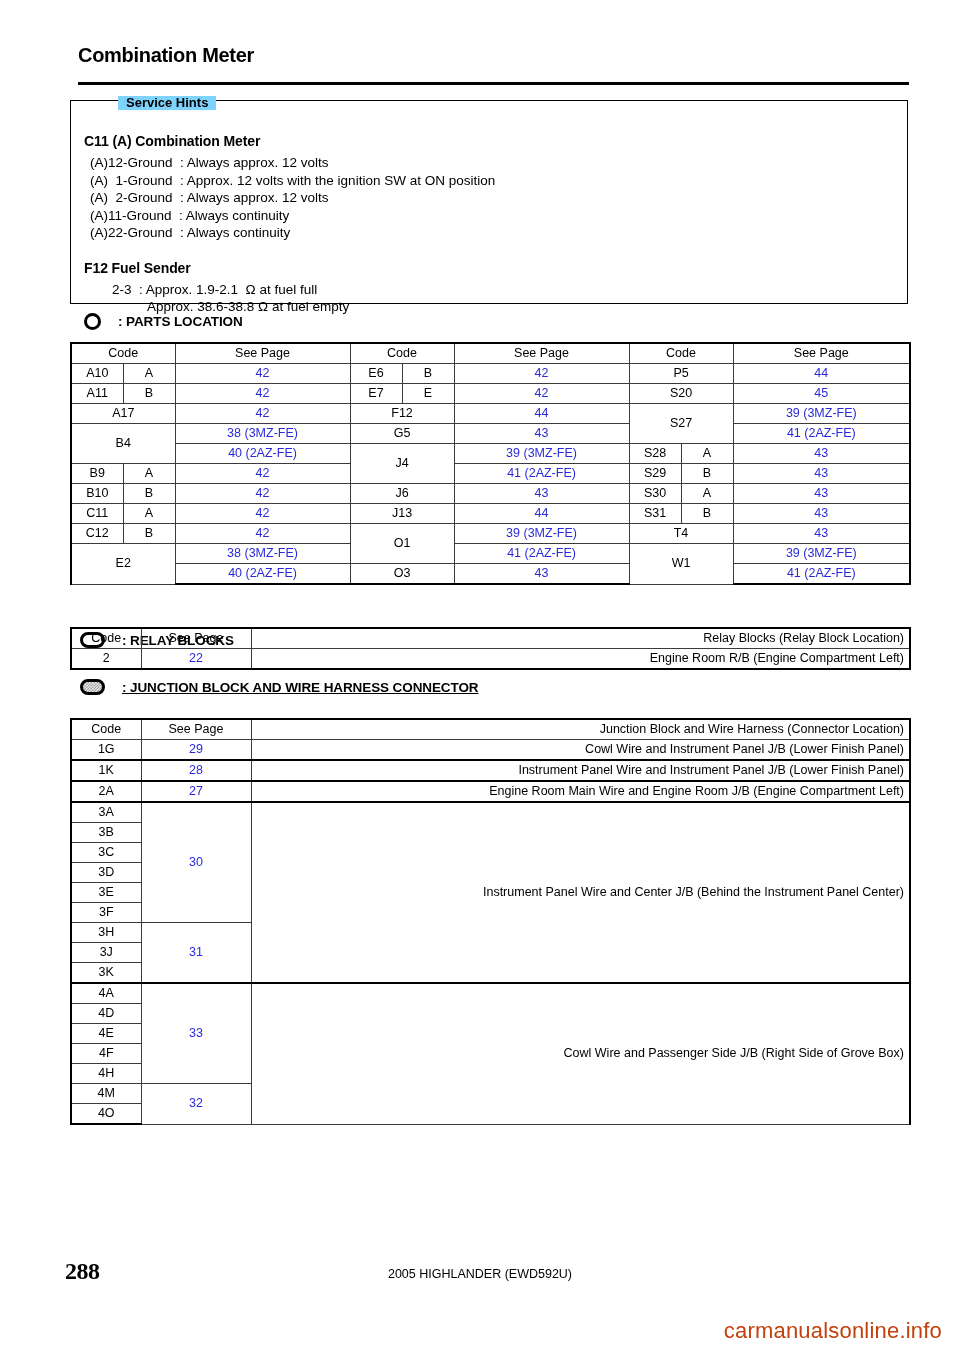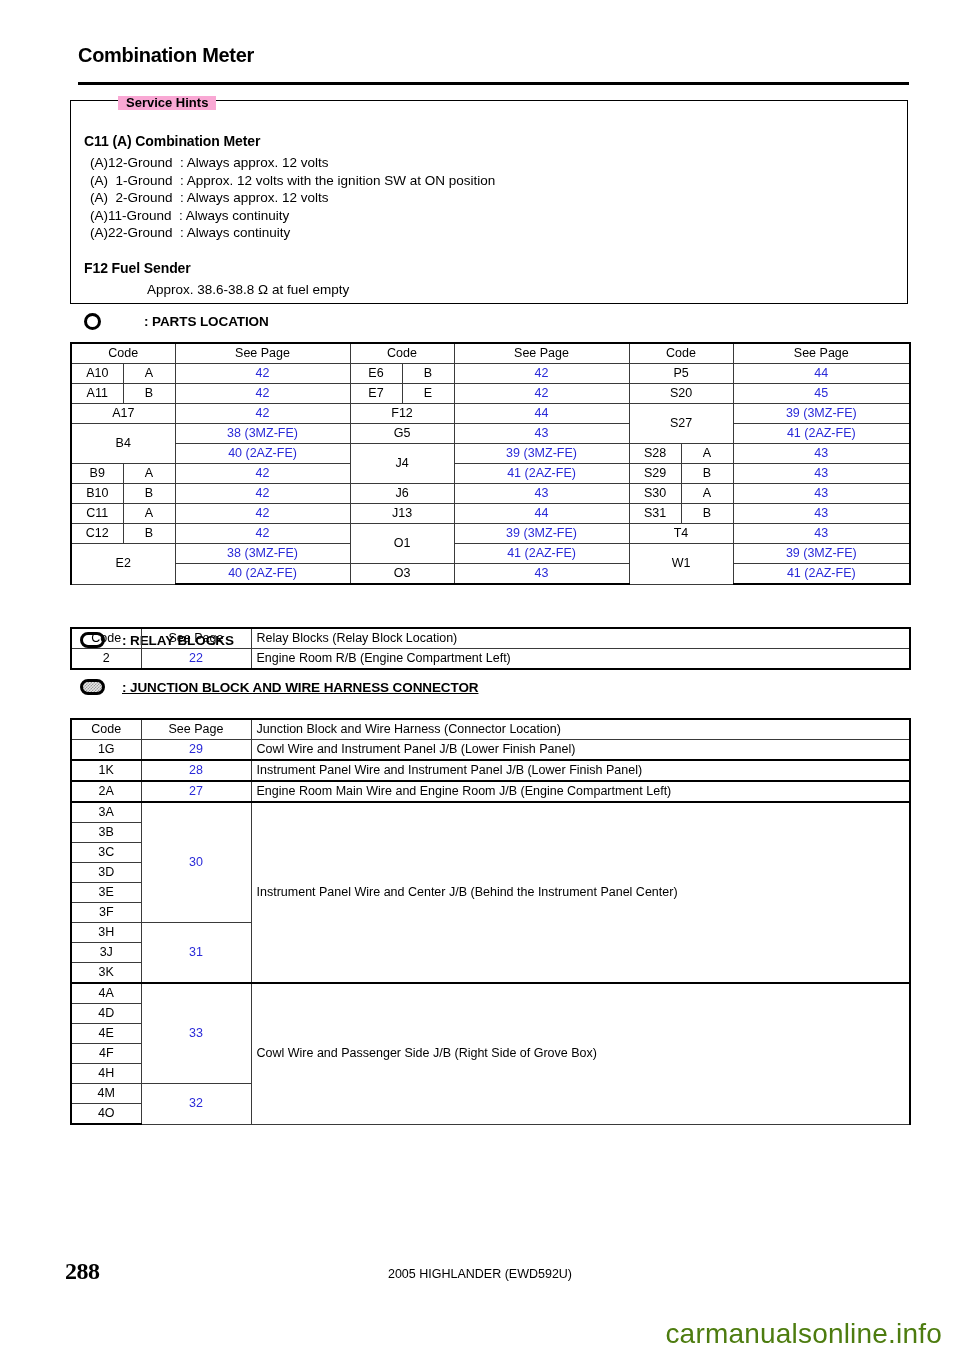--- a/index.html
+++ b/index.html
@@ -48,21 +48,21 @@
     top: 100px;
     width: 838px;
     height: 204px;
     border: 1.5px solid #000;
     box-sizing: border-box;
   }
   .hints-legend {
     position: absolute;
     left: 118px;
     top: 96px;
-    background: #f9a8d4;
+    background: #7dd3fc;
     padding: 0 8px;
     font-size: 13px;
     font-weight: bold;
     line-height: 14px;
   }
   .hints-inner {
     position: absolute;
     left: 84px;
     top: 117px;
     width: 800px;
@@ -136,21 +136,21 @@
     padding: 0 5px;
     height: 19px;
     line-height: 19px;
     font-weight: normal;
     vertical-align: middle;
     overflow: hidden;
     white-space: nowrap;
   }
   .hdr { text-align: center; }
   .ctr { text-align: center; }
-  .lft { text-align: left; }
+  .lft { text-align: right; }
   .pg  { color: #2a2ad8; text-align: center; }
   .outer-t { border-top-width: 2px !important; border-top-color:#000 !important; }
   .outer-b { border-bottom-width: 2px !important; border-bottom-color:#000 !important; }
   .outer-l { border-left-width: 2px !important; border-left-color:#000 !important; }
   .outer-r { border-right-width: 2px !important; border-right-color:#000 !important; }
   .thick-sep { border-top-width: 2px !important; border-top-color: #000 !important; }
 
   
   #parts-table { left: 70px; top: 342px; width: 839px; }
   
@@ -173,22 +173,22 @@
     left: 0;
     top: 1267px;
     width: 960px;
     text-align: center;
     font-size: 12.5px;
   }
   .watermark {
     position: absolute;
     right: 18px;
     top: 1318px;
-    font-size: 28px;
-    color: #4d7c0f;
+    font-size: 22px;
+    color: #c2410c;
     letter-spacing: 0.2px;
   }
 </style>
 </head>
 <body>
 
 <div class="page">
 
   <div class="page-title">Combination Meter</div>
   <div class="title-rule"></div>
@@ -198,24 +198,25 @@
 
   <div class="hints-inner">
     <div class="hint-head">C11 (A)  Combination Meter</div>
     <div class="hint-line">(A)12-Ground  : Always approx. 12 volts</div>
     <div class="hint-line">(A)  1-Ground  : Approx. 12 volts with the ignition SW at ON position</div>
     <div class="hint-line">(A)  2-Ground  : Always approx. 12 volts</div>
     <div class="hint-line">(A)11-Ground  : Always continuity</div>
     <div class="hint-line">(A)22-Ground  : Always continuity</div>
 
     <div class="hint-head second">F12  Fuel Sender</div>
+    <div class="hint-line ind">2-3  : Approx. 1.9-2.1  Ω at fuel full</div>
     <div class="hint-line ind2">Approx. 38.6-38.8 Ω at fuel empty</div>
   </div>
 
-  <div class="sect" style="left:84px; top:313px;gap:26px;">
+  <div class="sect" style="left:84px; top:313px;">
     <span class="ico-circle"></span>
     <span class="sect-label">: PARTS LOCATION</span>
   </div>
 
   <table class="grid" id="parts-table">
     <colgroup>
       <col style="width:52px">
         <col style="width:52px">
         <col style="width:175px">
       <col style="width:52px">

